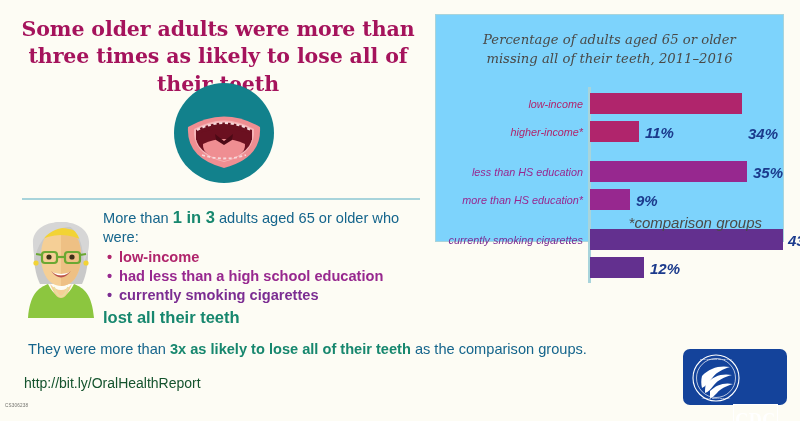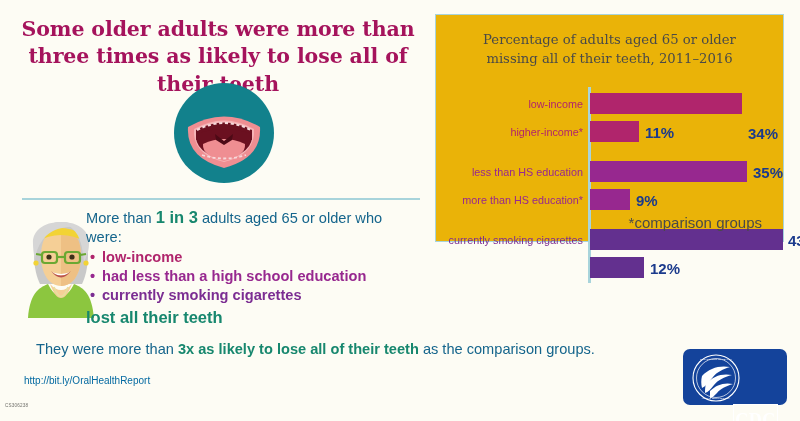--- a/index.html
+++ b/index.html
@@ -60,21 +60,21 @@
     position: absolute;
     left: 24px;
     top: 218px;
     width: 74px;
     height: 100px;
   }
 
   
   .bodyblock {
     position: absolute;
-    left: 86px;
+    left: 103px;
     top: 207px;
     width: 320px;
     font-size: 14.6px;
     line-height: 1.30;
     color: #15658c;
   }
   .bodyblock .lead { color: #15658c; }
   .bodyblock .emph-teal {
     color: #17876e;
     font-weight: bold;
@@ -107,23 +107,24 @@
     font-size: 16.5px;
   }
 
   
   .chart-panel {
     position: absolute;
     left: 435px;
     top: 14px;
     width: 349px;
     height: 228px;
-    background: #eab308;
+    background: #7dd3fc;
     border: 1.5px solid #a8d4db;
     box-sizing: border-box;
+    font-style: italic;
   }
   .chart-title {
     position: absolute;
     left: 0;
     top: 15px;
     width: 100%;
     text-align: center;
     font-family: "DejaVu Serif", "Liberation Serif", serif;
     font-size: 13.2px;
     line-height: 1.45;
@@ -186,34 +187,34 @@
     position: absolute;
     right: 21px;
     bottom: 10px;
     font-size: 15px;
     color: #4a4a48;
   }
 
   
   .bottom-statement {
     position: absolute;
-    left: 36px;
+    left: 28px;
     top: 341px;
     font-size: 14.6px;
     color: #15658c;
     white-space: nowrap;
   }
   .bottom-statement b { color: #17876e; }
 
   .url-line {
     position: absolute;
     left: 24px;
     top: 375px;
-    font-size: 10px;
-    color: #0369a1;
+    font-size: 14px;
+    color: #14532d;
   }
 
   .cs-code {
     position: absolute;
     left: 5px;
     top: 403px;
     font-size: 4.6px;
     color: #6f6f6a;
     letter-spacing: 0.2px;
   }

